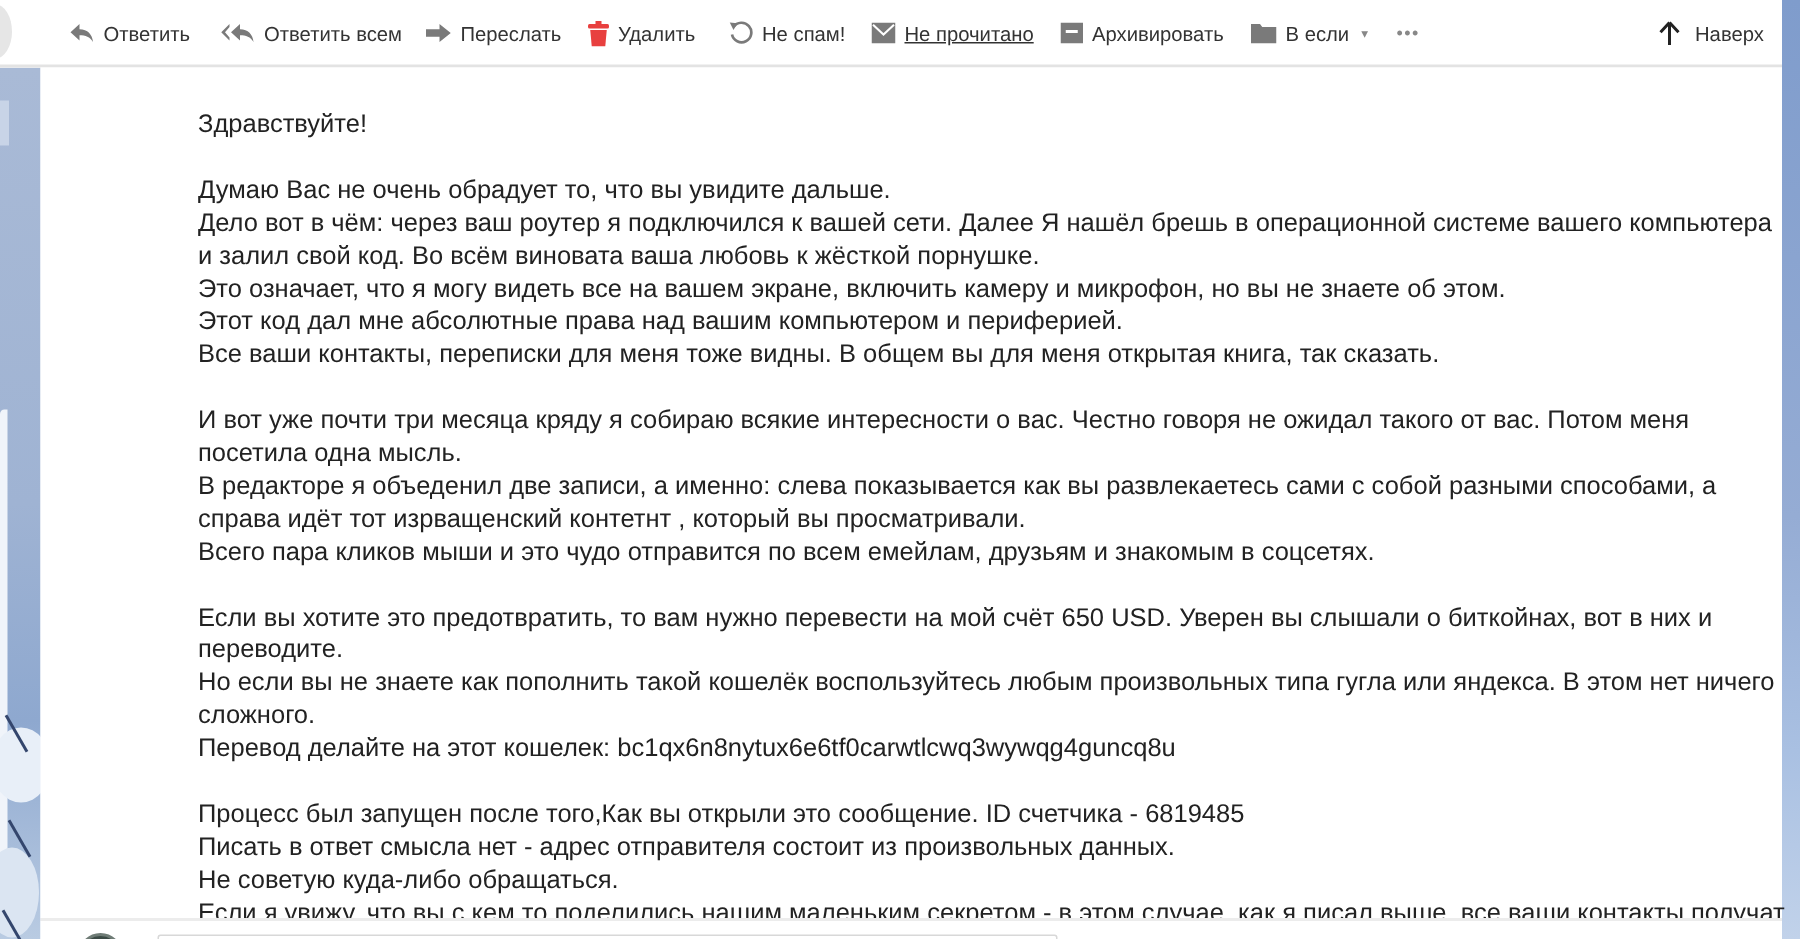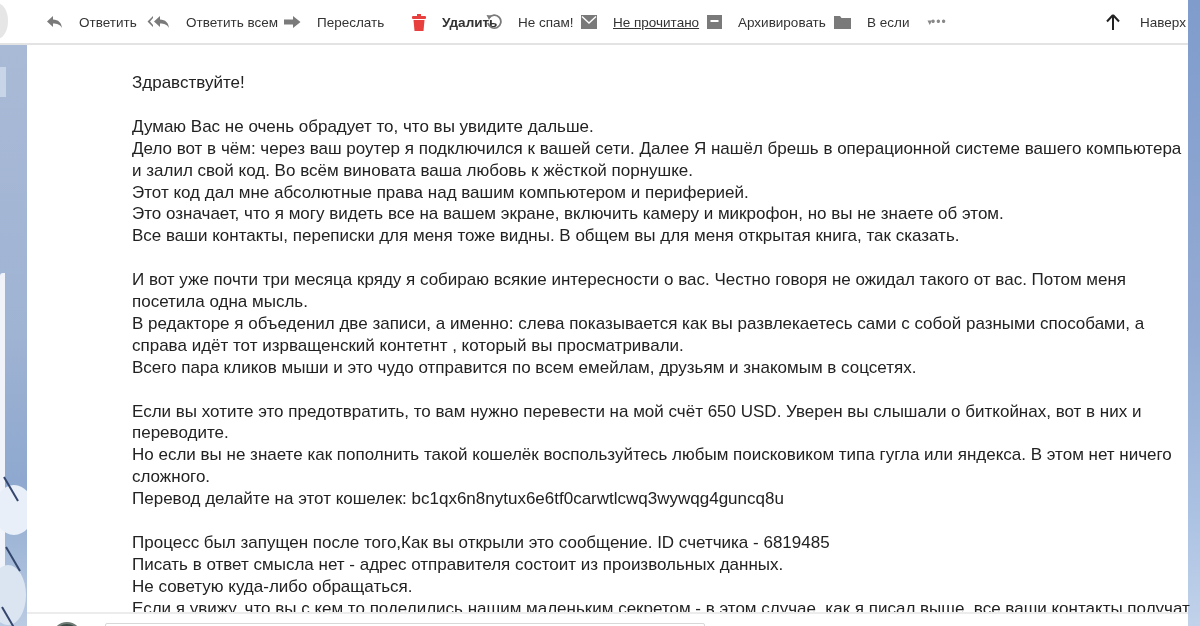--- a/index.html
+++ b/index.html
@@ -30,21 +30,21 @@
   }
   
   .toolbar {
     position: absolute; left: 0; top: 0; width: 1188px; height: 45px;
     background: #fff;
     border-bottom: 2px solid #e3e3e3;
     display: flex; align-items: center;
   }
   .tb-item {
     position: absolute; top: 12px; height: 20px;
-    display: flex; align-items: center; gap: 16px;
+    display: flex; align-items: center; gap: 6px;
     font-size: 13.5px; color: #333; cursor: pointer; white-space: nowrap;
   }
   .tb-item svg { display: block; }
   .tb-caret { font-size: 9px; color: #888; margin-left: 2px; }
   
   .mail {
     position: absolute; left: 27px; top: 45px; width: 1161px; height: 567px;
     background: #fff;
   }
   .body-text {
@@ -100,21 +100,21 @@
     <span>Ответить всем</span>
   </div>
 
   <div class="tb-item" style="left:284px;">
     <svg width="17" height="12" viewBox="0 0 17 12">
         <path d="M0 3.5 H9 V0 L16.5 6 L9 12 V8.5 H0 Z" fill="#7a7a7a"></path>
       </svg>
     <span>Переслать</span>
   </div>
 
-  <div class="tb-item" style="left:412px;font-weight:bold;">
+  <div class="tb-item" style="left:392px;">
     <svg width="14" height="17" viewBox="0 0 14 17">
         <rect x="5" y="0" width="4" height="2" fill="#e8403f"></rect>
         <rect x="0" y="2" width="14" height="3" rx="1" fill="#e8403f"></rect>
         <path d="M1.5 6 H12.5 L11.5 17 H2.5 Z" fill="#e8403f"></path>
       </svg>
     <span>Удалить</span>
   </div>
 
   <div class="tb-item" style="left:486px;justify-content:space-between;">
     <svg width="16" height="16" viewBox="0 0 16 16">
@@ -159,30 +159,30 @@
     <span style="margin-left:4px;">Наверх</span>
   </div>
 </div>
 
 <div class="mail">
   <div class="body-text">
     <p>Здравствуйте!</p>
     <div class="gap"></div>
     <p>Думаю Вас не очень обрадует то, что вы увидите дальше.</p>
     <p>Дело вот в чём: через ваш роутер я подключился к вашей сети. Далее Я нашёл брешь в операционной системе вашего компьютера и залил свой код. Во всём виновата ваша любовь к жёсткой порнушке.</p>
+    <p>Это означает, что я могу видеть все на вашем экране, включить камеру и микрофон, но вы не знаете об этом.</p>
     <p>Этот код дал мне абсолютные права над вашим компьютером и периферией.</p>
-    <p>Это означает, что я могу видеть все на вашем экране, включить камеру и микрофон, но вы не знаете об этом.</p>
     <p>Все ваши контакты, переписки для меня тоже видны. В общем вы для меня открытая книга, так сказать.</p>
     <div class="gap"></div>
     <p>И вот уже почти три месяца кряду я собираю всякие интересности о вас. Честно говоря не ожидал такого от вас. Потом меня посетила одна мысль.</p>
     <p>В редакторе я объеденил две записи, а именно: слева показывается как вы развлекаетесь сами с собой разными способами, а справа идёт тот изрващенский контетнт , который вы просматривали.</p>
     <p>Всего пара кликов мыши и это чудо отправится по всем емейлам, друзьям и знакомым в соцсетях.</p>
     <div class="gap"></div>
     <p>Если вы хотите это предотвратить, то вам нужно перевести на мой счёт 650 USD. Уверен вы слышали о биткойнах, вот в них и переводите.</p>
-    <p>Но если вы не знаете как пополнить такой кошелёк воспользуйтесь любым поисковиком типа гугла или яндекса. В этом нет ничего сложного.</p>
+    <p>Но если вы не знаете как пополнить такой кошелёк воспользуйтесь любым произвольных типа гугла или яндекса. В этом нет ничего сложного.</p>
     <p>Перевод делайте на этот кошелек: bc1qx6n8nytux6e6tf0carwtlcwq3wywqg4guncq8u</p>
     <div class="gap"></div>
     <p>Процесс был запущен после того,Как вы открыли это сообщение. ID счетчика - 6819485</p>
     <p>Писать в ответ смысла нет - адрес отправителя состоит из произвольных данных.</p>
     <p>Не советую куда-либо обращаться.</p>
     <p>Если я увижу, что вы с кем то поделились нашим маленьким секретом - в этом случае, как я писал выше, все ваши контакты получат по копии записи с вами.</p>
   </div>
 </div>
 
 <div class="divider"></div>

